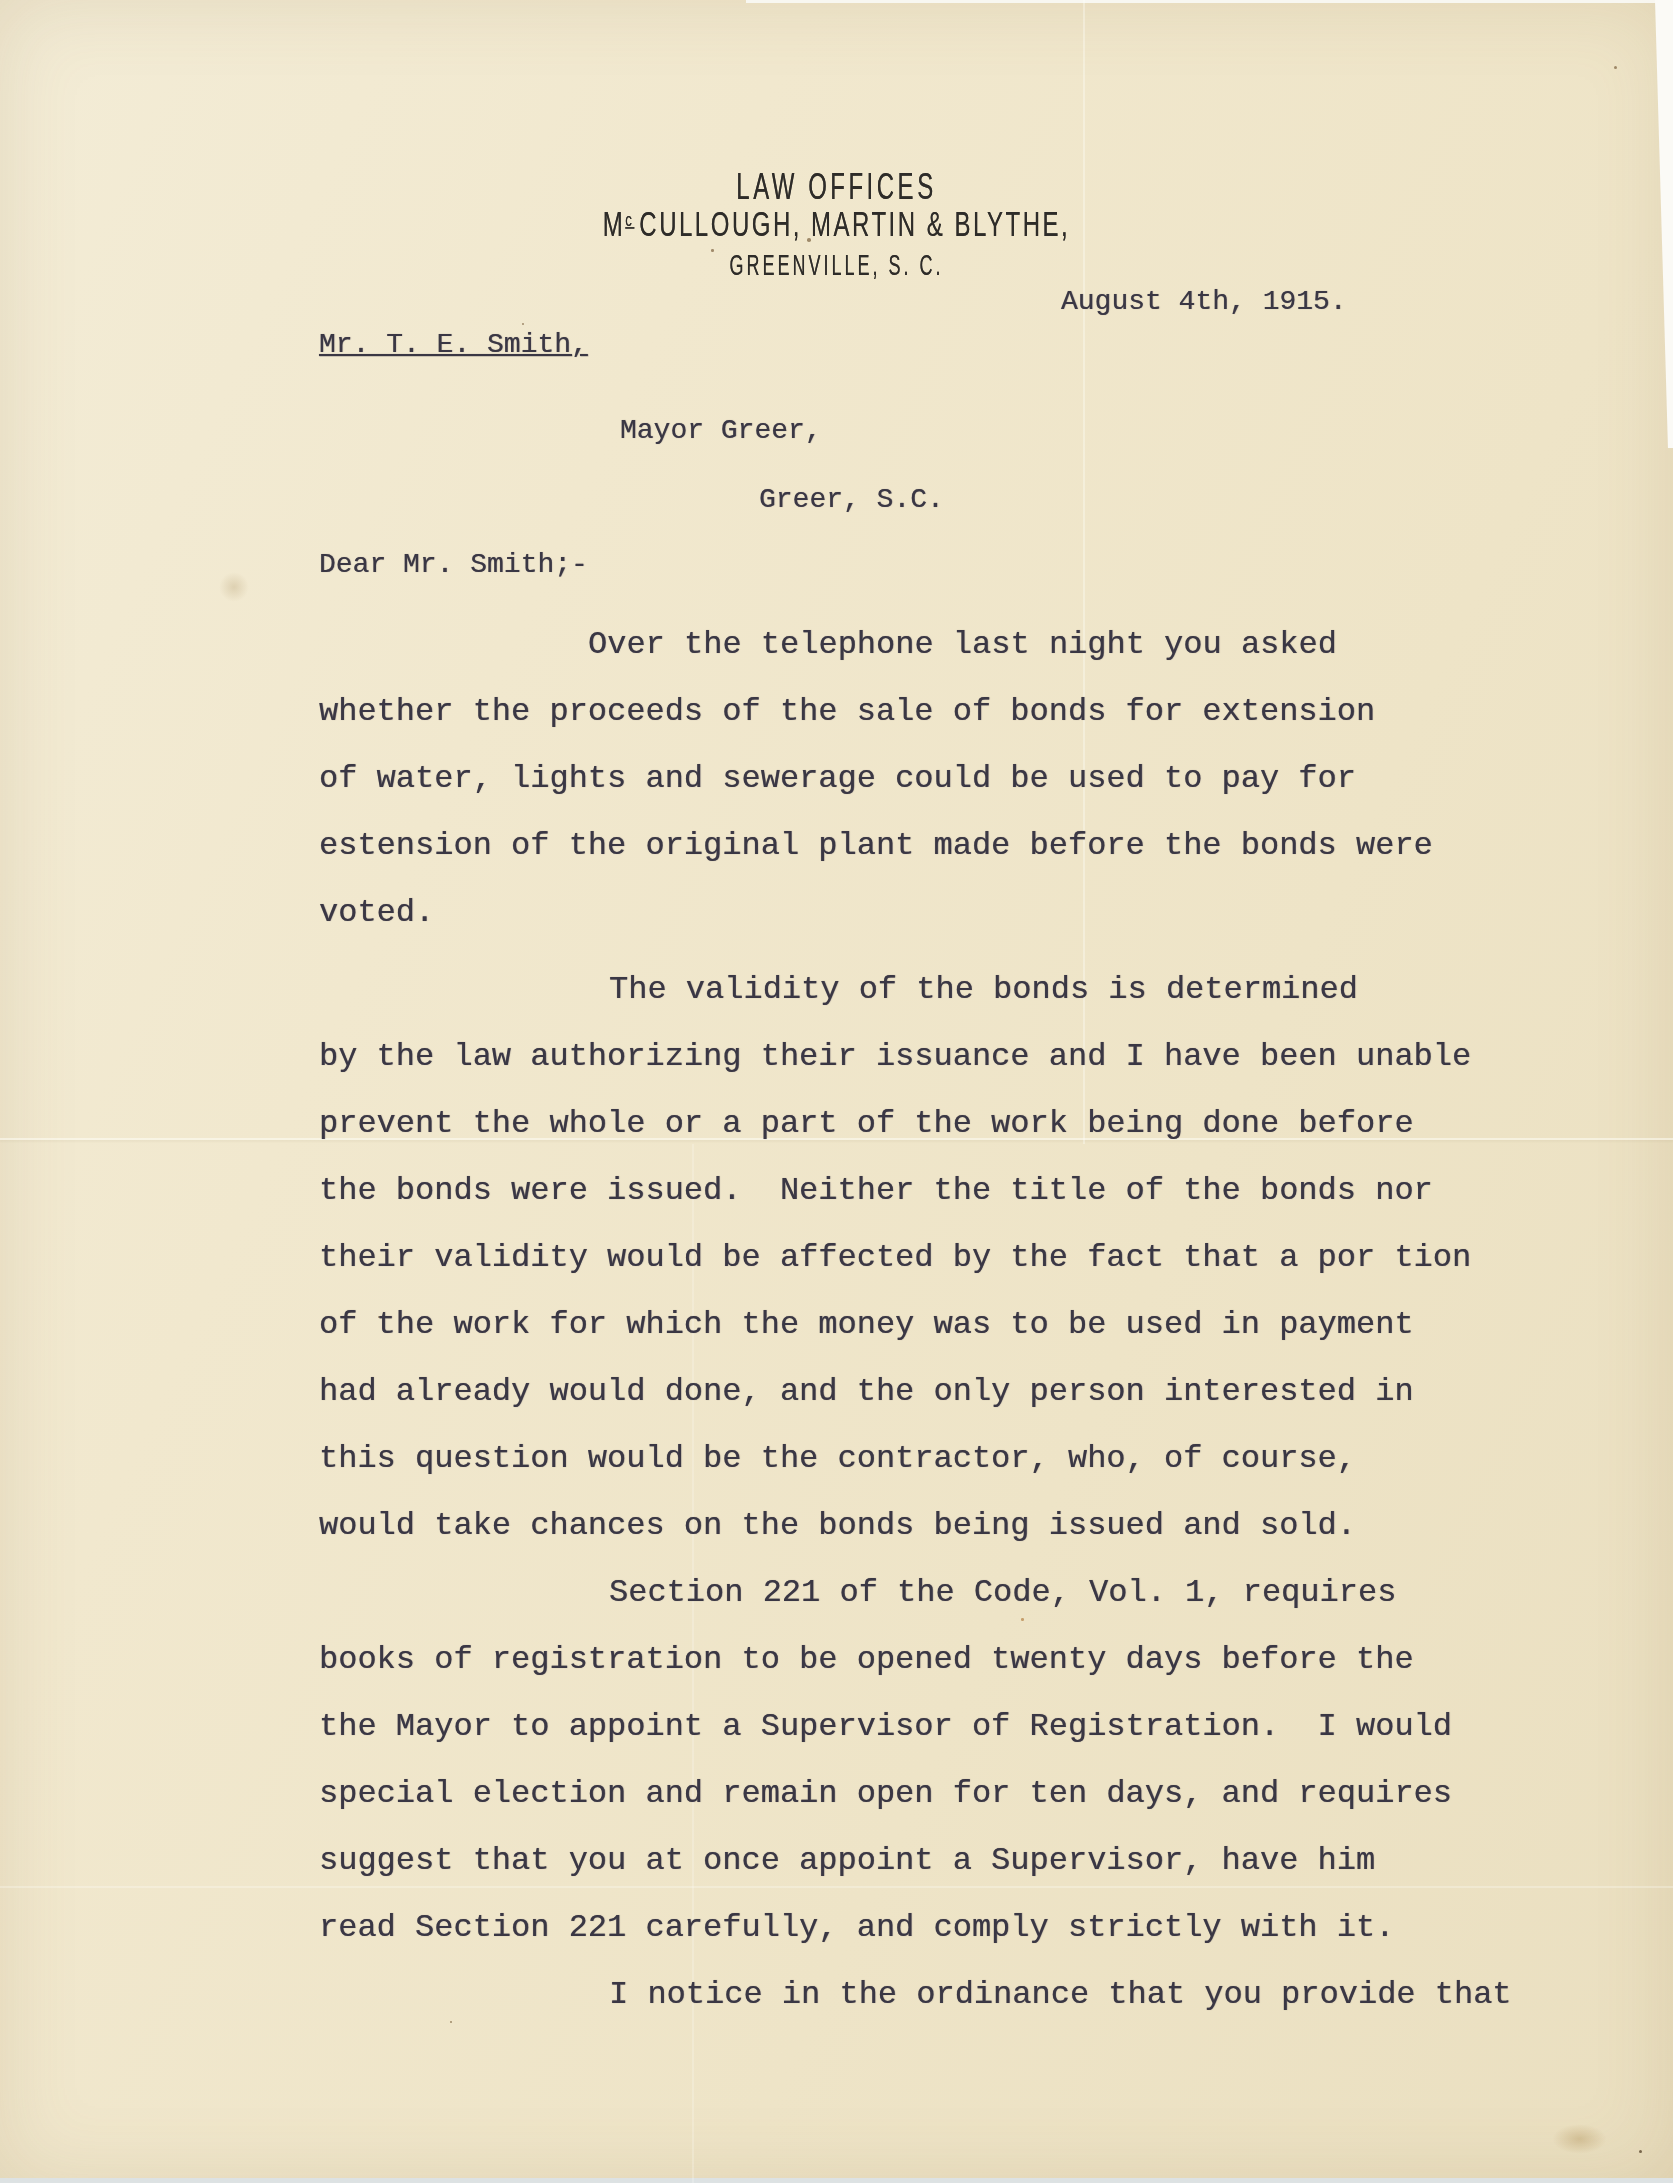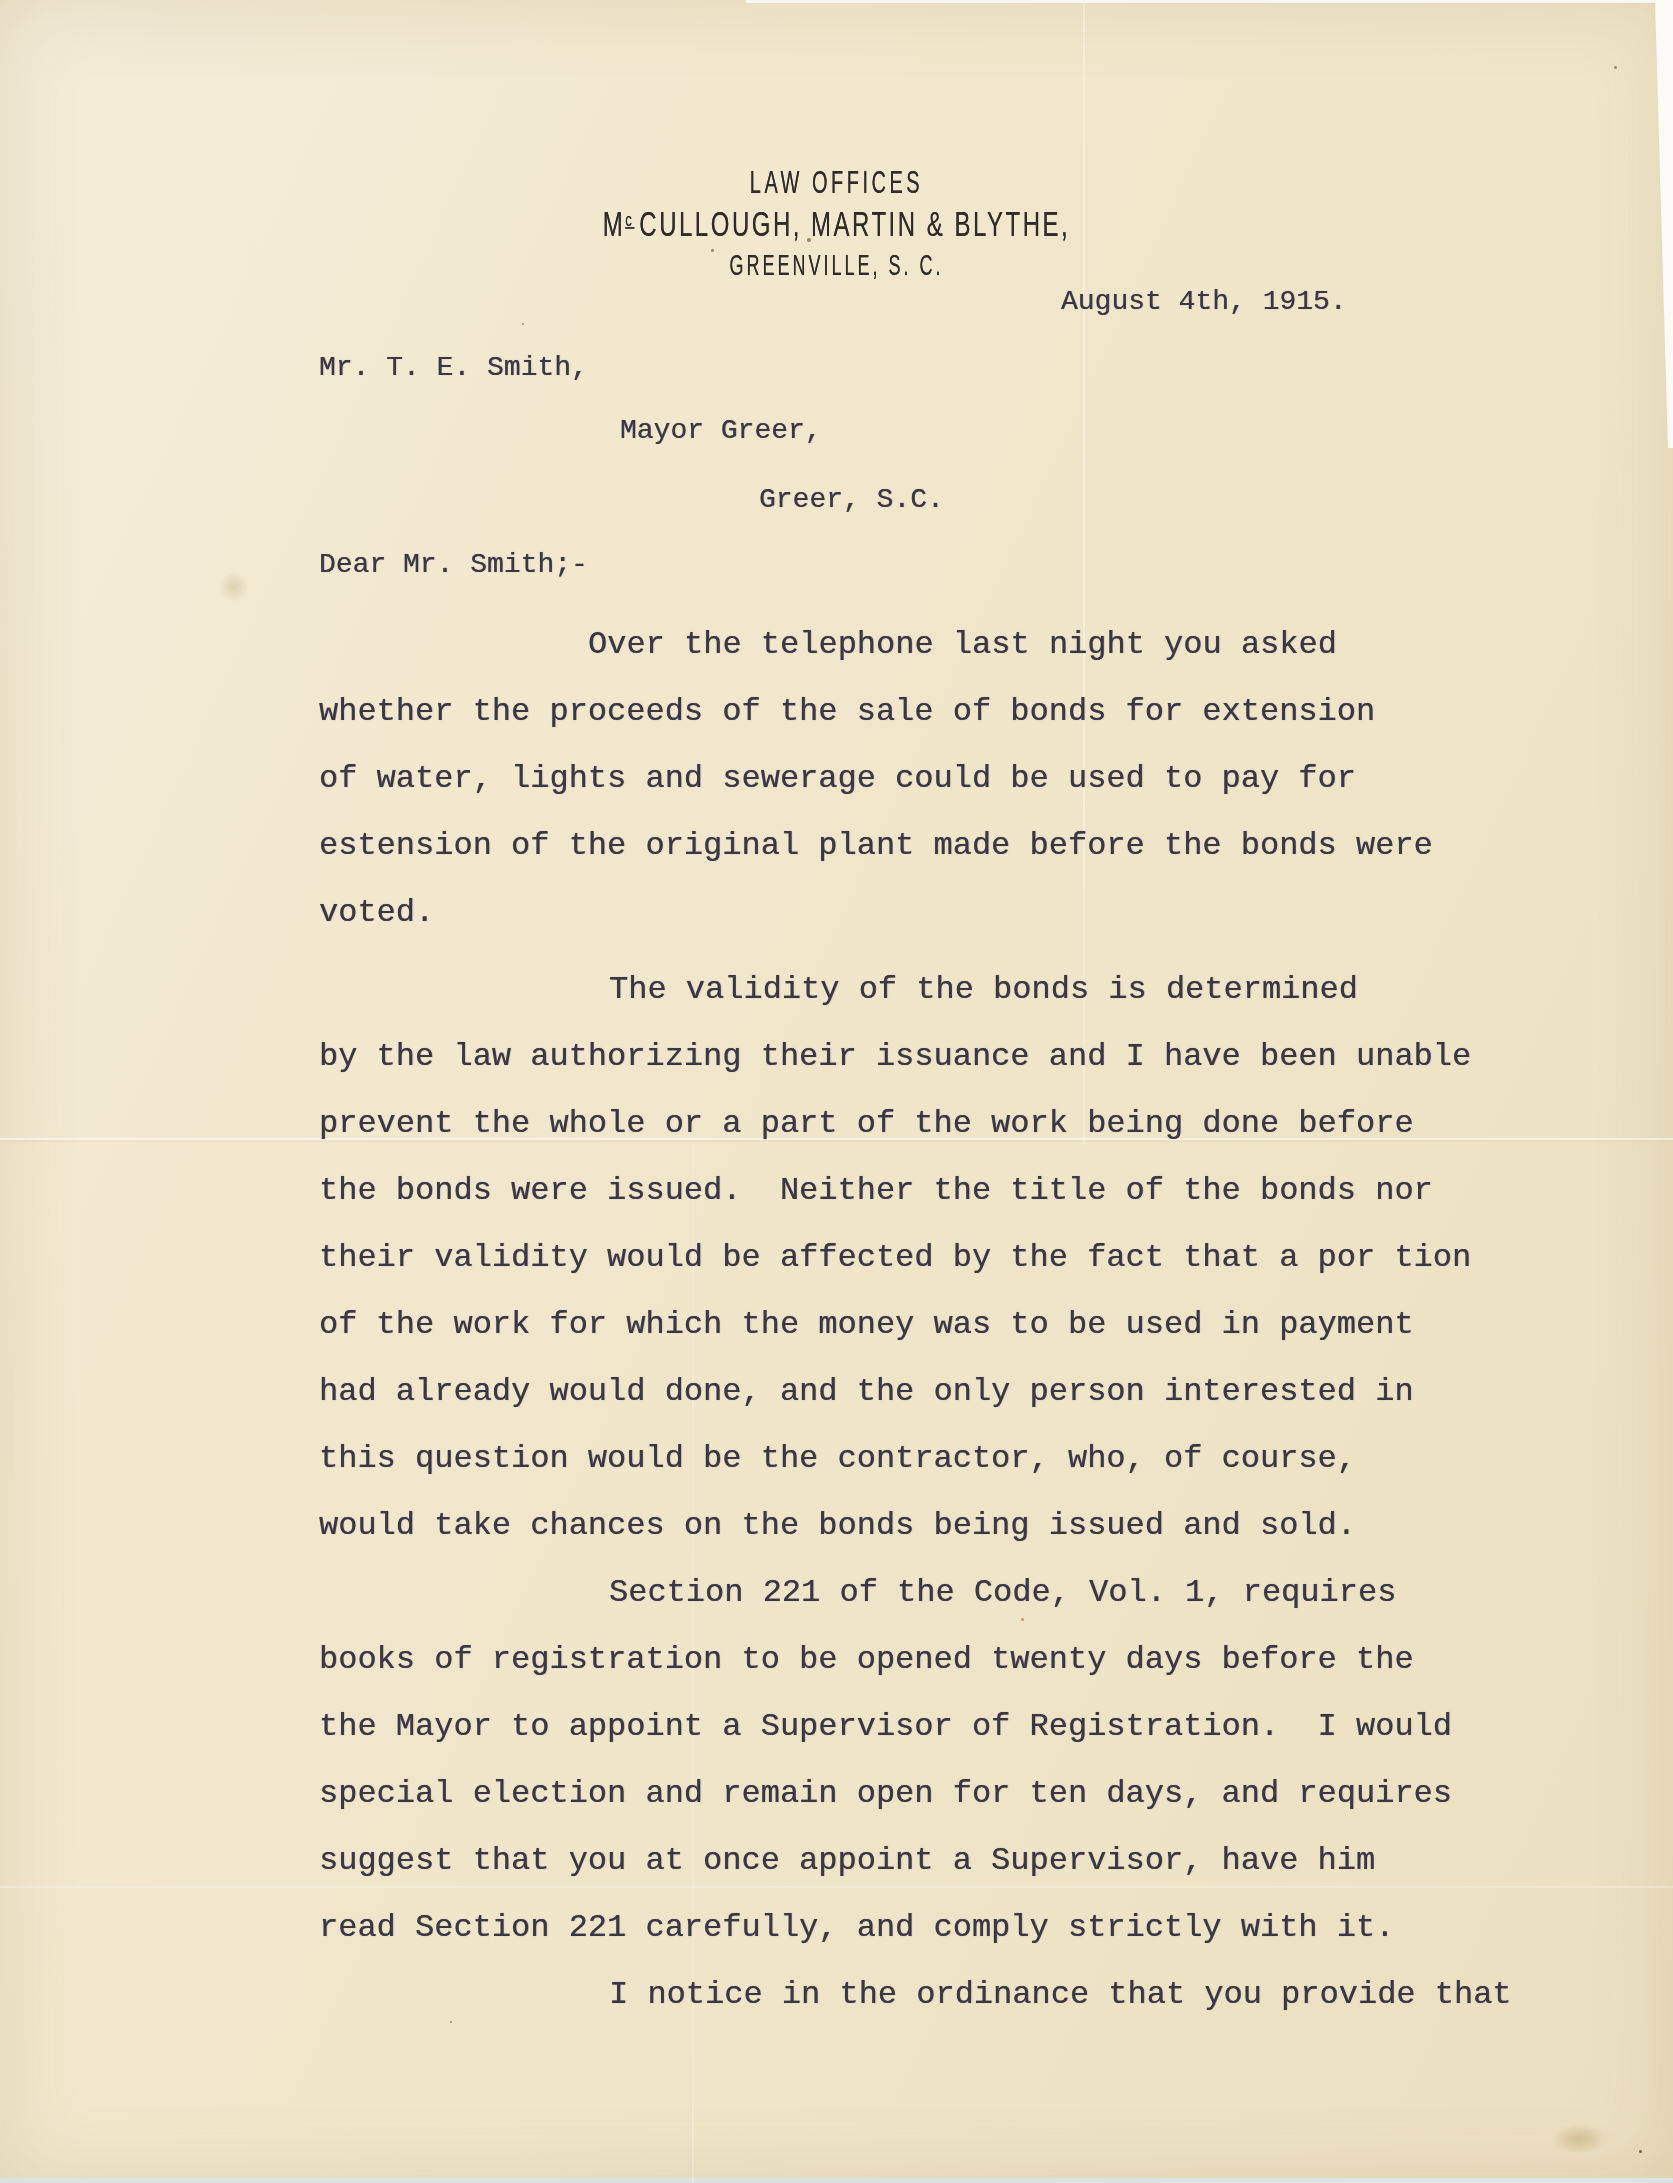--- a/index.html
+++ b/index.html
@@ -19,32 +19,32 @@
   .crease-v1{position:absolute;left:1083px;top:0;width:1.5px;height:1144px;background:rgba(255,255,250,0.35);}
   .crease-v2{position:absolute;left:692px;top:1144px;width:1.5px;height:1039px;background:rgba(255,255,250,0.22);}
   
   .speck{position:absolute;border-radius:50%;background:rgba(92,62,25,0.55);}
   .stain{position:absolute;border-radius:50%;}
   
   .lh-line{position:absolute;left:0;width:100%;text-align:center;color:#2e2c29;
            font-family:"Liberation Sans",sans-serif;font-weight:400;
            text-shadow:0 0 0.5px rgba(40,38,35,0.75);}
   .lh-inner{display:inline-block;transform-origin:center top;white-space:pre;}
-  .lh1{top:165px;font-size:20px;letter-spacing:3.5px;}
+  .lh1{top:165px;font-size:24px;letter-spacing:3.5px;}
   .lh1 .lh-inner{transform:scaleY(1.55);}
   .lh2{top:204px;font-size:24px;letter-spacing:2.5px;}
   .lh2 .lh-inner{transform:scaleY(1.45);}
   .lh3{top:249px;font-size:18px;letter-spacing:3px;}
   .lh3 .lh-inner{transform:scaleY(1.6);}
   .sup-c{font-size:0.55em;vertical-align:0.5em;text-decoration:underline;margin-right:5px;}
   
   .tw{position:absolute;font-size:28px;color:#3a3744;white-space:pre;line-height:1;
       text-shadow:0.4px 0.4px 0.8px rgba(58,53,70,0.55),-0.2px -0.2px 0.5px rgba(58,53,70,0.30);}
   .date{top:288px;left:1061px;}
-  .recip1{top:354px;left:319px;}
+  .recip1{top:331px;left:319px;text-decoration:underline;}
   .recip2{top:417px;left:620px;}
   .recip3{top:486px;left:759px;}
   .salutation{top:551px;left:319px;}
   .letter-body{position:absolute;top:611px;left:319px;width:1273px;font-size:32px;color:#3a3744;
       text-shadow:0.4px 0.4px 0.8px rgba(58,53,70,0.55),-0.2px -0.2px 0.5px rgba(58,53,70,0.30);}
   .letter-body .line{line-height:67px;white-space:pre;}
   .letter-body .indent-first{text-indent:269px;}
   .letter-body .indent{text-indent:290px;}
   .paragraph.gap{margin-top:10px;}
 </style>

